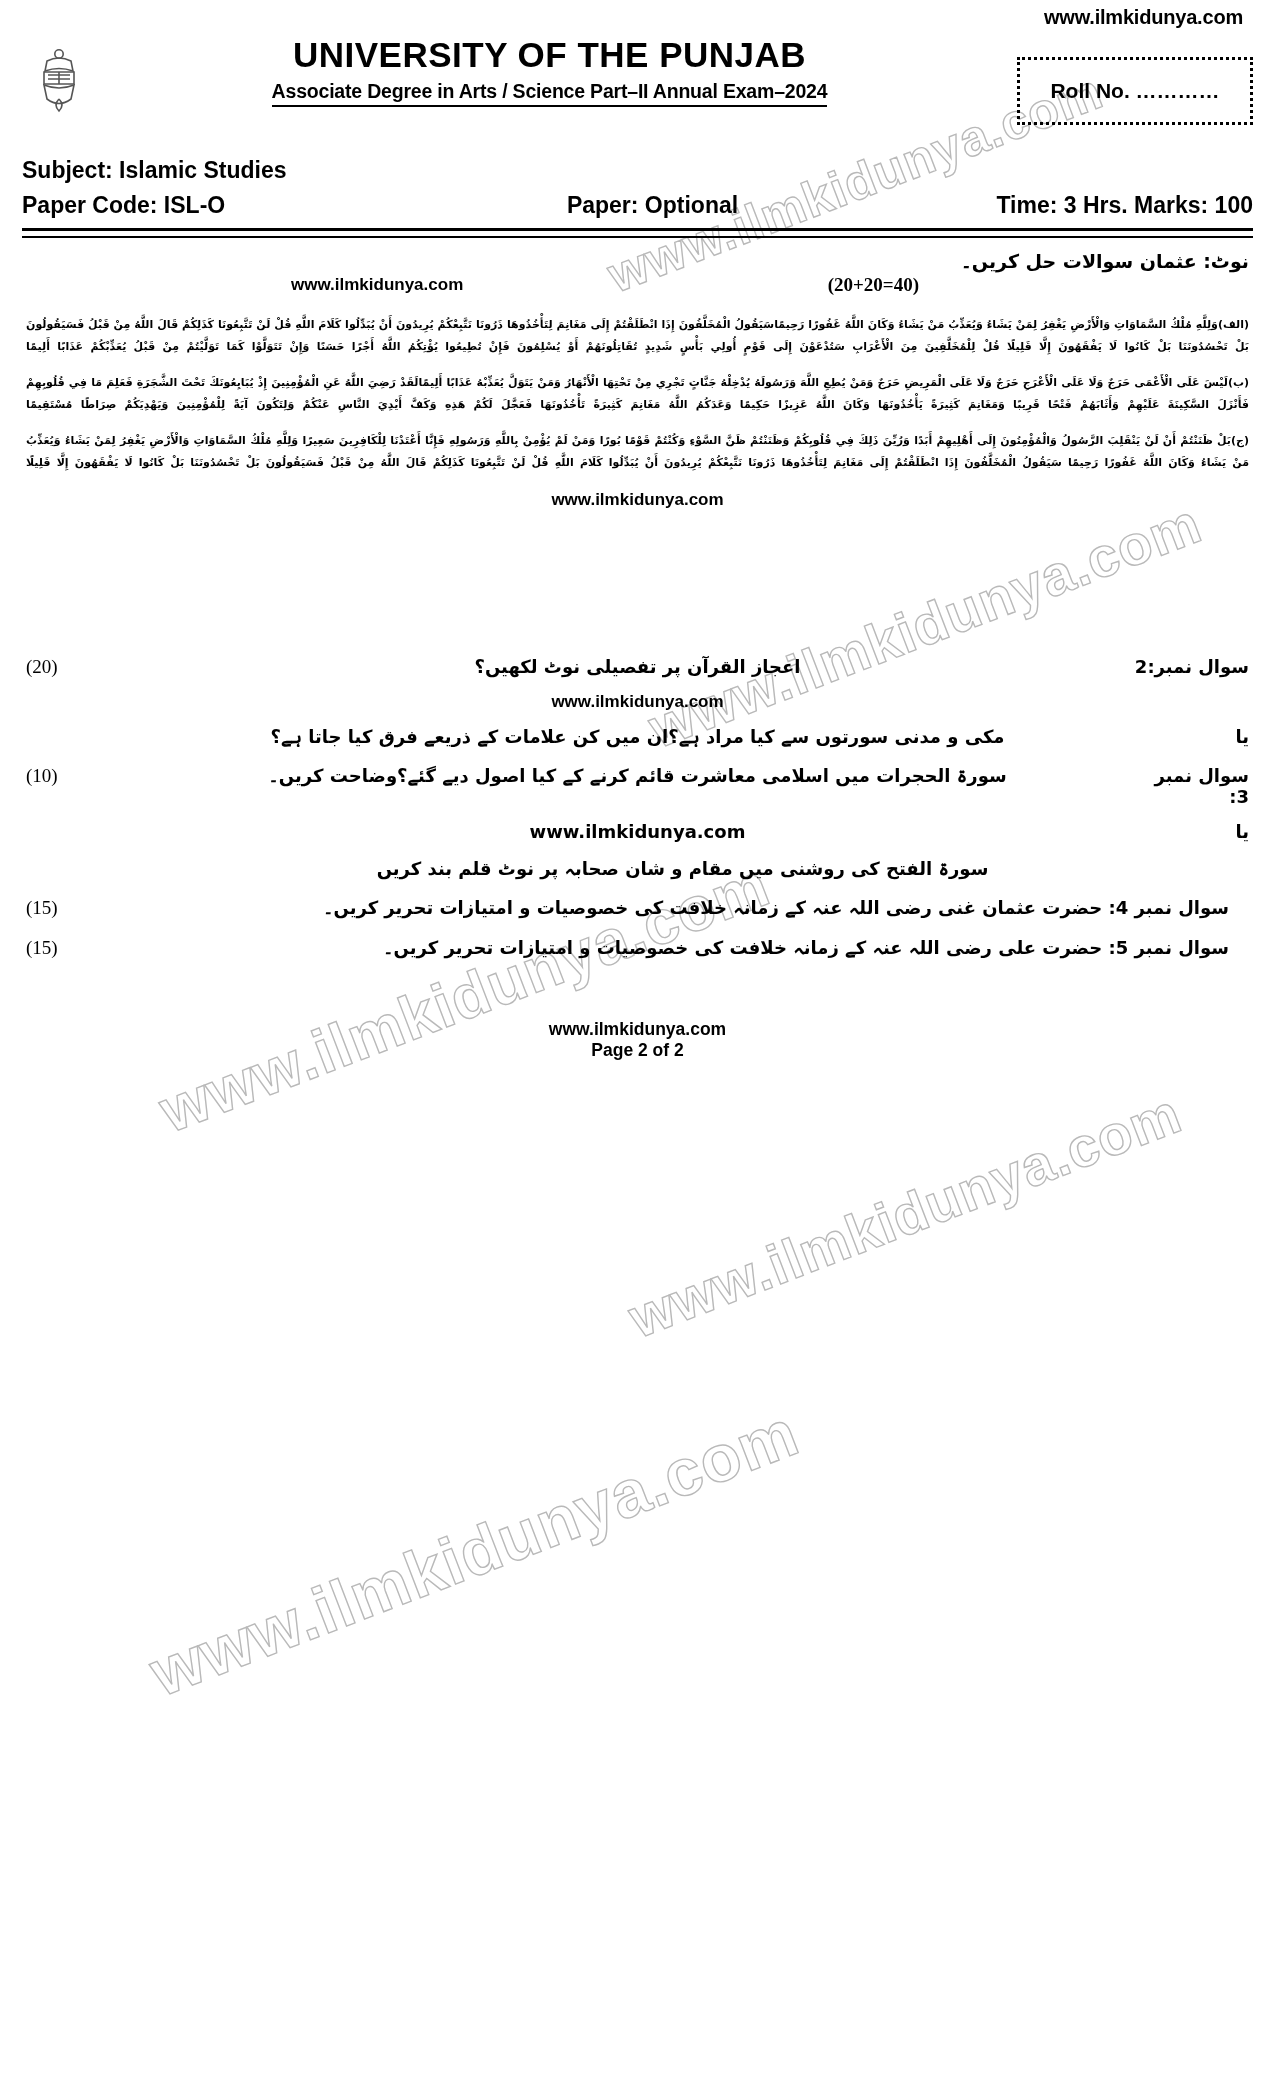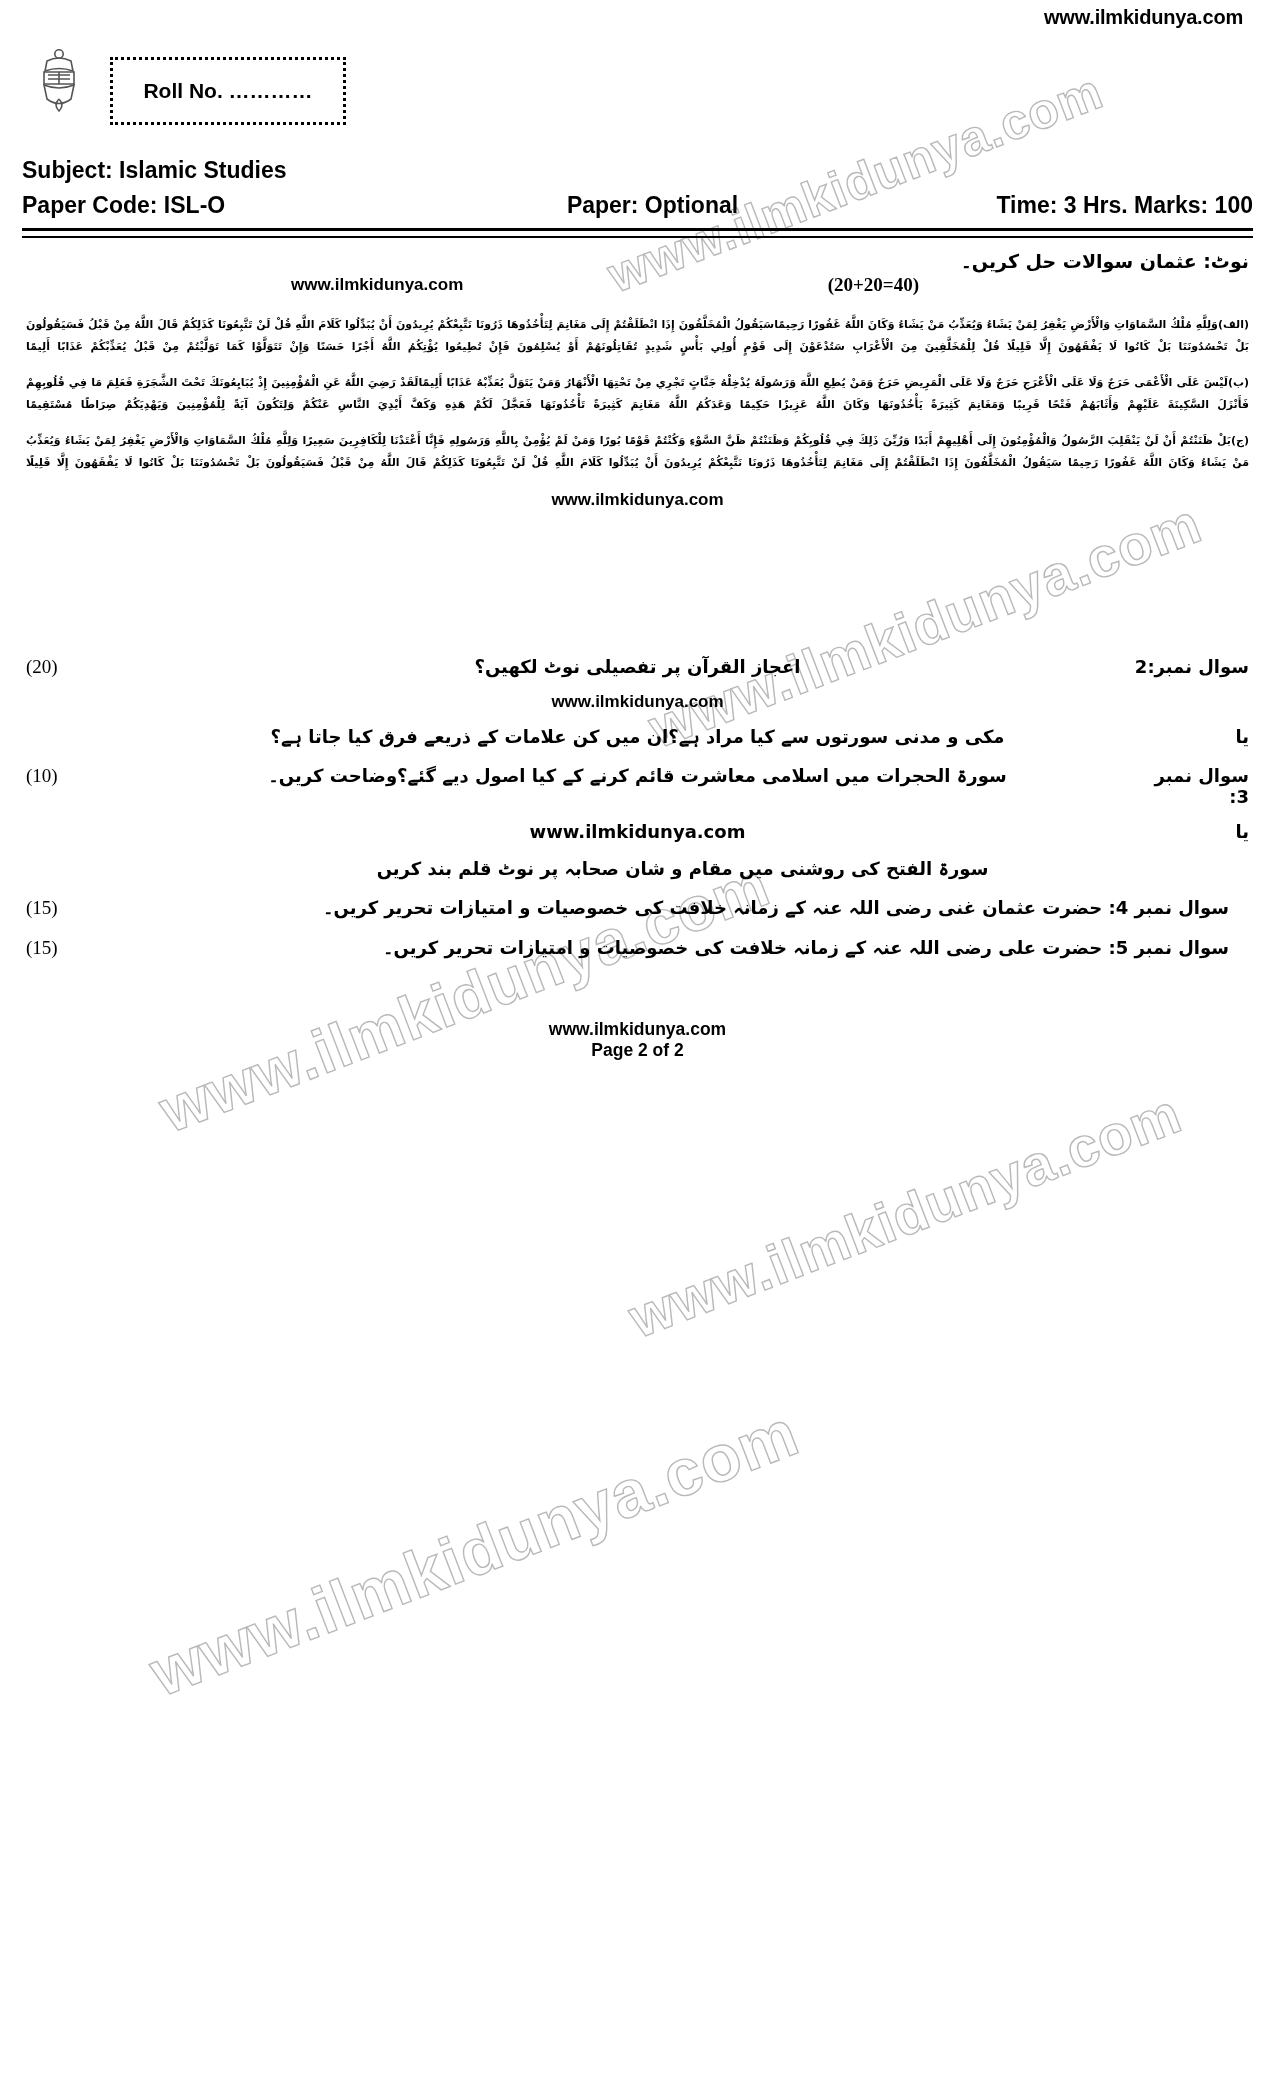--- a/index.html
+++ b/index.html
@@ -103,20 +103,24 @@
             <path d="M12 14 q12 -6 24 0 l2 10 q-14 -5 -28 0 z"></path>
             <path d="M9 25 h30 v12 h-30 z"></path>
             <path d="M9 38 q15 6 30 0 l-3 14 q-12 9 -24 0 z"></path>
             <path d="M24 52 q6 6 0 12 q-6 -6 0 -12"></path>
             <path d="M13 28 h22 M13 32 h22"></path>
             <path d="M24 25 v12"></path>
           </g>
         </svg>
       </div>
 
+      <div class="hdr-center">
+        <div class="uni-title">UNIVERSITY OF THE PUNJAB</div>
+        <div class="deg-line">Associate Degree in Arts / Science  Part–II Annual Exam–2024</div>
+      </div>
 
       <div class="rollbox-wrap">
         <div class="rollbox">
           <span>Roll No. …………</span>
         </div>
       </div>
     </div>
 
     <div class="meta">
       <div class="meta-row">

